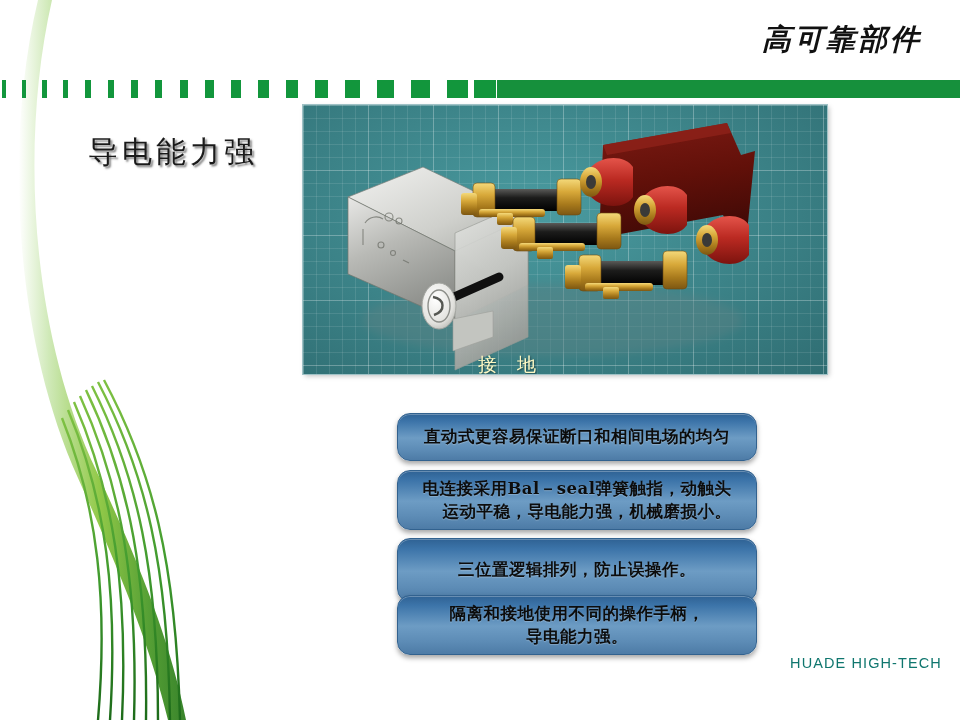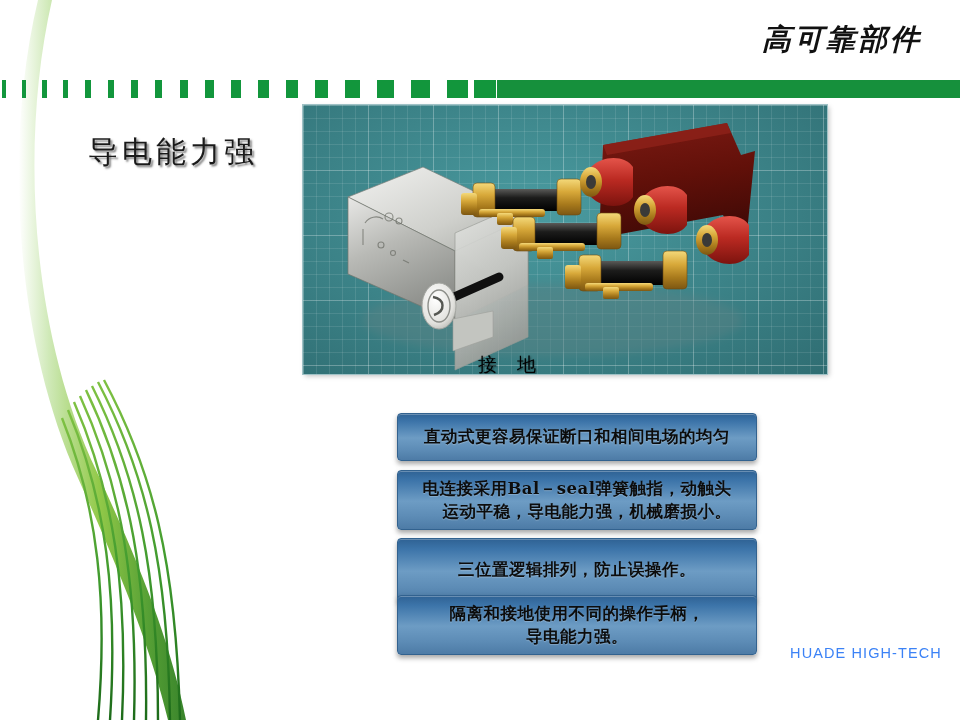--- a/index.html
+++ b/index.html
@@ -99,32 +99,32 @@
       repeating-linear-gradient(to bottom, rgba(255,255,255,0.10) 0 1px, rgba(255,255,255,0) 1px 13px),
       repeating-linear-gradient(to right, rgba(255,255,255,0.20) 0 1px, rgba(255,255,255,0) 1px 65px),
       repeating-linear-gradient(to bottom, rgba(255,255,255,0.20) 0 1px, rgba(255,255,255,0) 1px 65px),
       radial-gradient(ellipse at 45% 40%, #4a9ba0 0%, #3a8085 60%, #2f6d72 100%);
   }
   #product-figure .caption {
     position: absolute;
     left: 175px;
     bottom: -4px;
     font-size: 19px;
-    color: #000000;
+    color: #fef9c3;
     letter-spacing: 7px;
     text-shadow: 1px 1px 2px rgba(0,0,0,0.45);
     font-family: "DejaVu Sans", sans-serif;
   }
 
   
   .bullet {
     position: absolute;
     left: 397px;
     width: 360px;
-    border-radius: 4px;
+    border-radius: 13px;
     background: linear-gradient(to bottom, #2f6294 0%, #3c74a9 16%, #6d9cc4 52%, #5d8cb6 78%, #4d7ba6 100%);
     border: 1px solid #32628f;
     box-shadow: 0 3px 5px rgba(0,0,0,0.35), inset 0 1px 0 rgba(255,255,255,0.28);
     display: flex;
     align-items: center;
     justify-content: center;
     text-align: center;
     box-sizing: border-box;
     padding: 4px 10px;
   }
@@ -157,23 +157,23 @@
     font-weight: bold;
     letter-spacing: 0px;
     line-height: 32px;
     font-family: "DejaVu Sans", "Liberation Sans", sans-serif;
     white-space: nowrap;
   }
   #logo .logo-cn .hua { color: #3f9e45; }
   #logo .logo-cn .rest { color: #2b2b2b; }
   #logo .logo-en {
     font-size: 14.5px;
-    color: #3b82f6;
+    color: #0f766e;
     letter-spacing: 1.1px;
-    margin-top: 1px;
+    margin-top: 11px;
     font-family: "Liberation Sans", sans-serif;
     white-space: nowrap;
   }
 </style>
 </head>
 <body>
 
 <div id="slide">
 
   <div class="blade-wrap">

